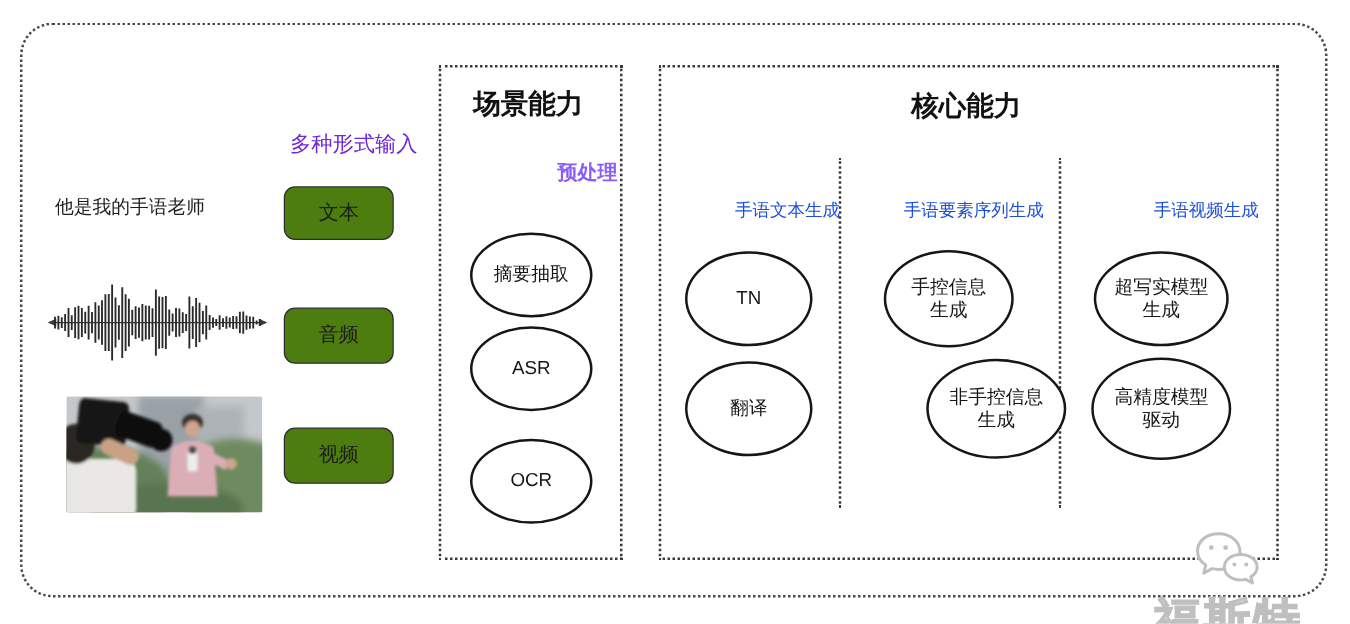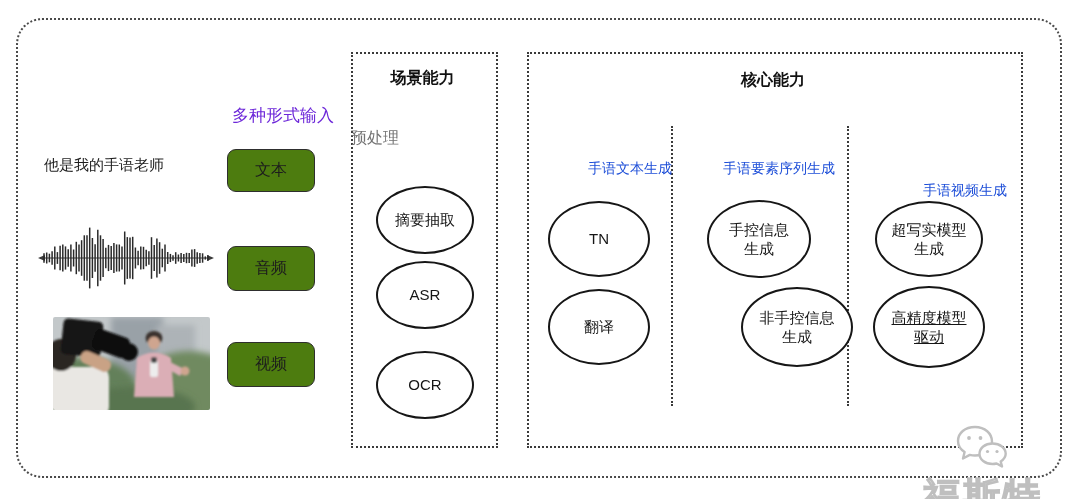--- a/index.html
+++ b/index.html
@@ -24,47 +24,47 @@
   }
   .box-text{left:227px;top:149px;height:41px;}
   .box-audio{left:227px;top:246px;text-align:right;}
   .box-video{left:227px;top:342px;}
   .waveform{left:38px;top:220px;width:176px;height:78px;}
   .photo{left:53px;top:317px;width:157px;height:93px;border-radius:2px;overflow:hidden;}
   
   .cap-box{border:2px dotted #3a3a3a;background:transparent;}
   .scene-box{left:351px;top:52px;width:143px;height:392px;}
   .core-box{left:527px;top:52px;width:492px;height:392px;}
-  .cap-title{width:100%;text-align:center;font-size:16px;font-weight:700;color:#111;}
+  .cap-title{width:100%;text-align:center;font-size:22px;font-weight:700;color:#111;}
   .scene-title{left:351px;top:68px;width:143px;}
   .core-title{left:527px;top:70px;width:492px;}
-  .scene-sub{left:351px;top:128px;width:143px;text-align:left;font-size:16px;color:#737373;}
+  .scene-sub{left:351px;top:128px;width:143px;text-align:right;font-size:16px;color:#8b5cf6;font-weight:bold;}
   .col-header{width:150px;text-align:right;font-size:14px;font-weight:500;color:#1d4ed8;top:160px;}
   .hdr-1{left:522px;}
   .hdr-2{left:685px;}
-  .hdr-3{left:857px;margin-top:22px;}
+  .hdr-3{left:857px;}
   .divider{width:0;border-left:2px dotted #3a3a3a;top:126px;height:280px;}
   .div-1{left:671px;}
   .div-2{left:847px;}
   
   .node{
     border:2.6px solid #161616;border-radius:50%;background:#fff;
     display:flex;align-items:center;justify-content:center;text-align:center;
     font-size:15px;line-height:1.3;color:#161616;
   }
   .node-label{white-space:pre-line;}
   .n-abstract{left:376px;top:186px;width:94px;height:64px;}
   .n-asr{left:376px;top:261px;width:94px;height:64px;}
   .n-ocr{left:376px;top:351px;width:94px;height:64px;}
   .n-tn{left:548px;top:201px;width:98px;height:72px;}
   .n-trans{left:548px;top:289px;width:98px;height:72px;}
   .n-manual{left:707px;top:200px;width:100px;height:74px;}
   .n-nonmanual{left:741px;top:287px;width:108px;height:76px;}
   .n-hyper{left:875px;top:201px;width:104px;height:72px;}
-  .n-drive{left:873px;top:286px;width:108px;height:78px;text-decoration:underline;}
+  .n-drive{left:873px;top:286px;width:108px;height:78px;}
   
   .watermark{left:896px;top:420px;width:170px;height:58px;display:flex;align-items:center;z-index:5;flex-direction:column;}
   .wm-icon{width:56px;height:52px;flex:0 0 auto;}
   .wm-text{
     font-size:37px;font-weight:700;letter-spacing:3px;margin-left:4px;
     color:#ffffff;-webkit-text-stroke:1.4px #bfbfbf;text-stroke:1.4px #bfbfbf;
   }
 </style>
 </head>
 <body>

